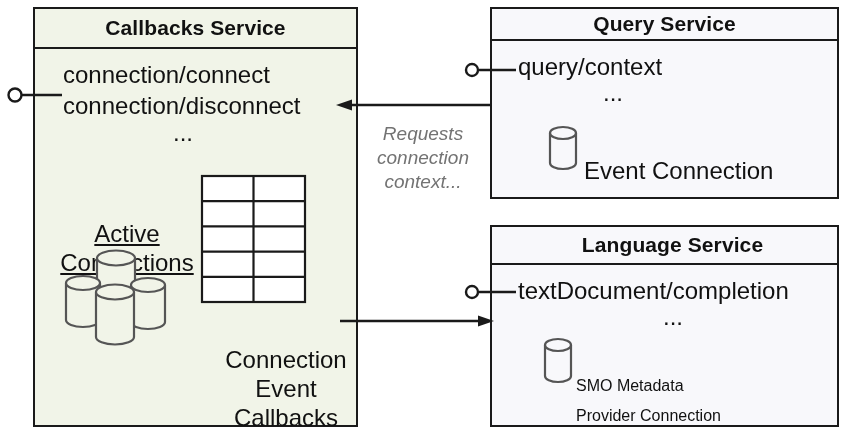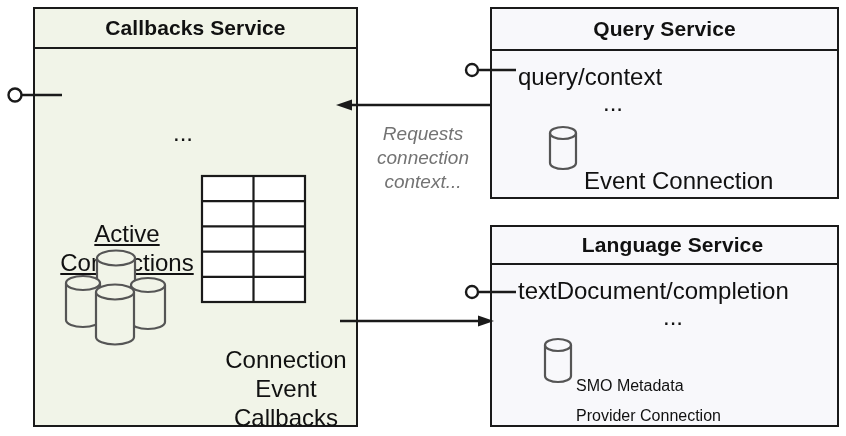--- a/index.html
+++ b/index.html
@@ -50,21 +50,21 @@
   }
   #box-connection .box-header { height: 40px; }
 
   #box-query {
     left: 490px;
     top: 7px;
     width: 349px;
     height: 192px;
     background: #f8f8fb;
   }
-  #box-query .box-header { height: 42px; }
+  #box-query .box-header { height: 32px; }
 
   #box-language {
     left: 490px;
     top: 225px;
     width: 349px;
     height: 202px;
     background: #f8f8fb;
   }
   #box-language .box-header { height: 38px; padding-left: 16px; }
 
@@ -156,20 +156,22 @@
 </style>
 </head>
 <body>
 
 <div id="canvas">
 
   <div class="box" id="box-connection">
     <div class="box-header">Callbacks Service</div>
     <div class="box-body">
 
+      <div class="op-list" id="conn-ops" style="white-space: pre-line;">connection/connect
+connection/disconnect</div>
 
       <div id="conn-ellipsis">...</div>
 
       <div class="inner-label" id="active-conn-label">Active
 Connections</div>
 
       <div class="inner-label" id="callbacks-label">Connection
 Event
 Callbacks</div>
 

